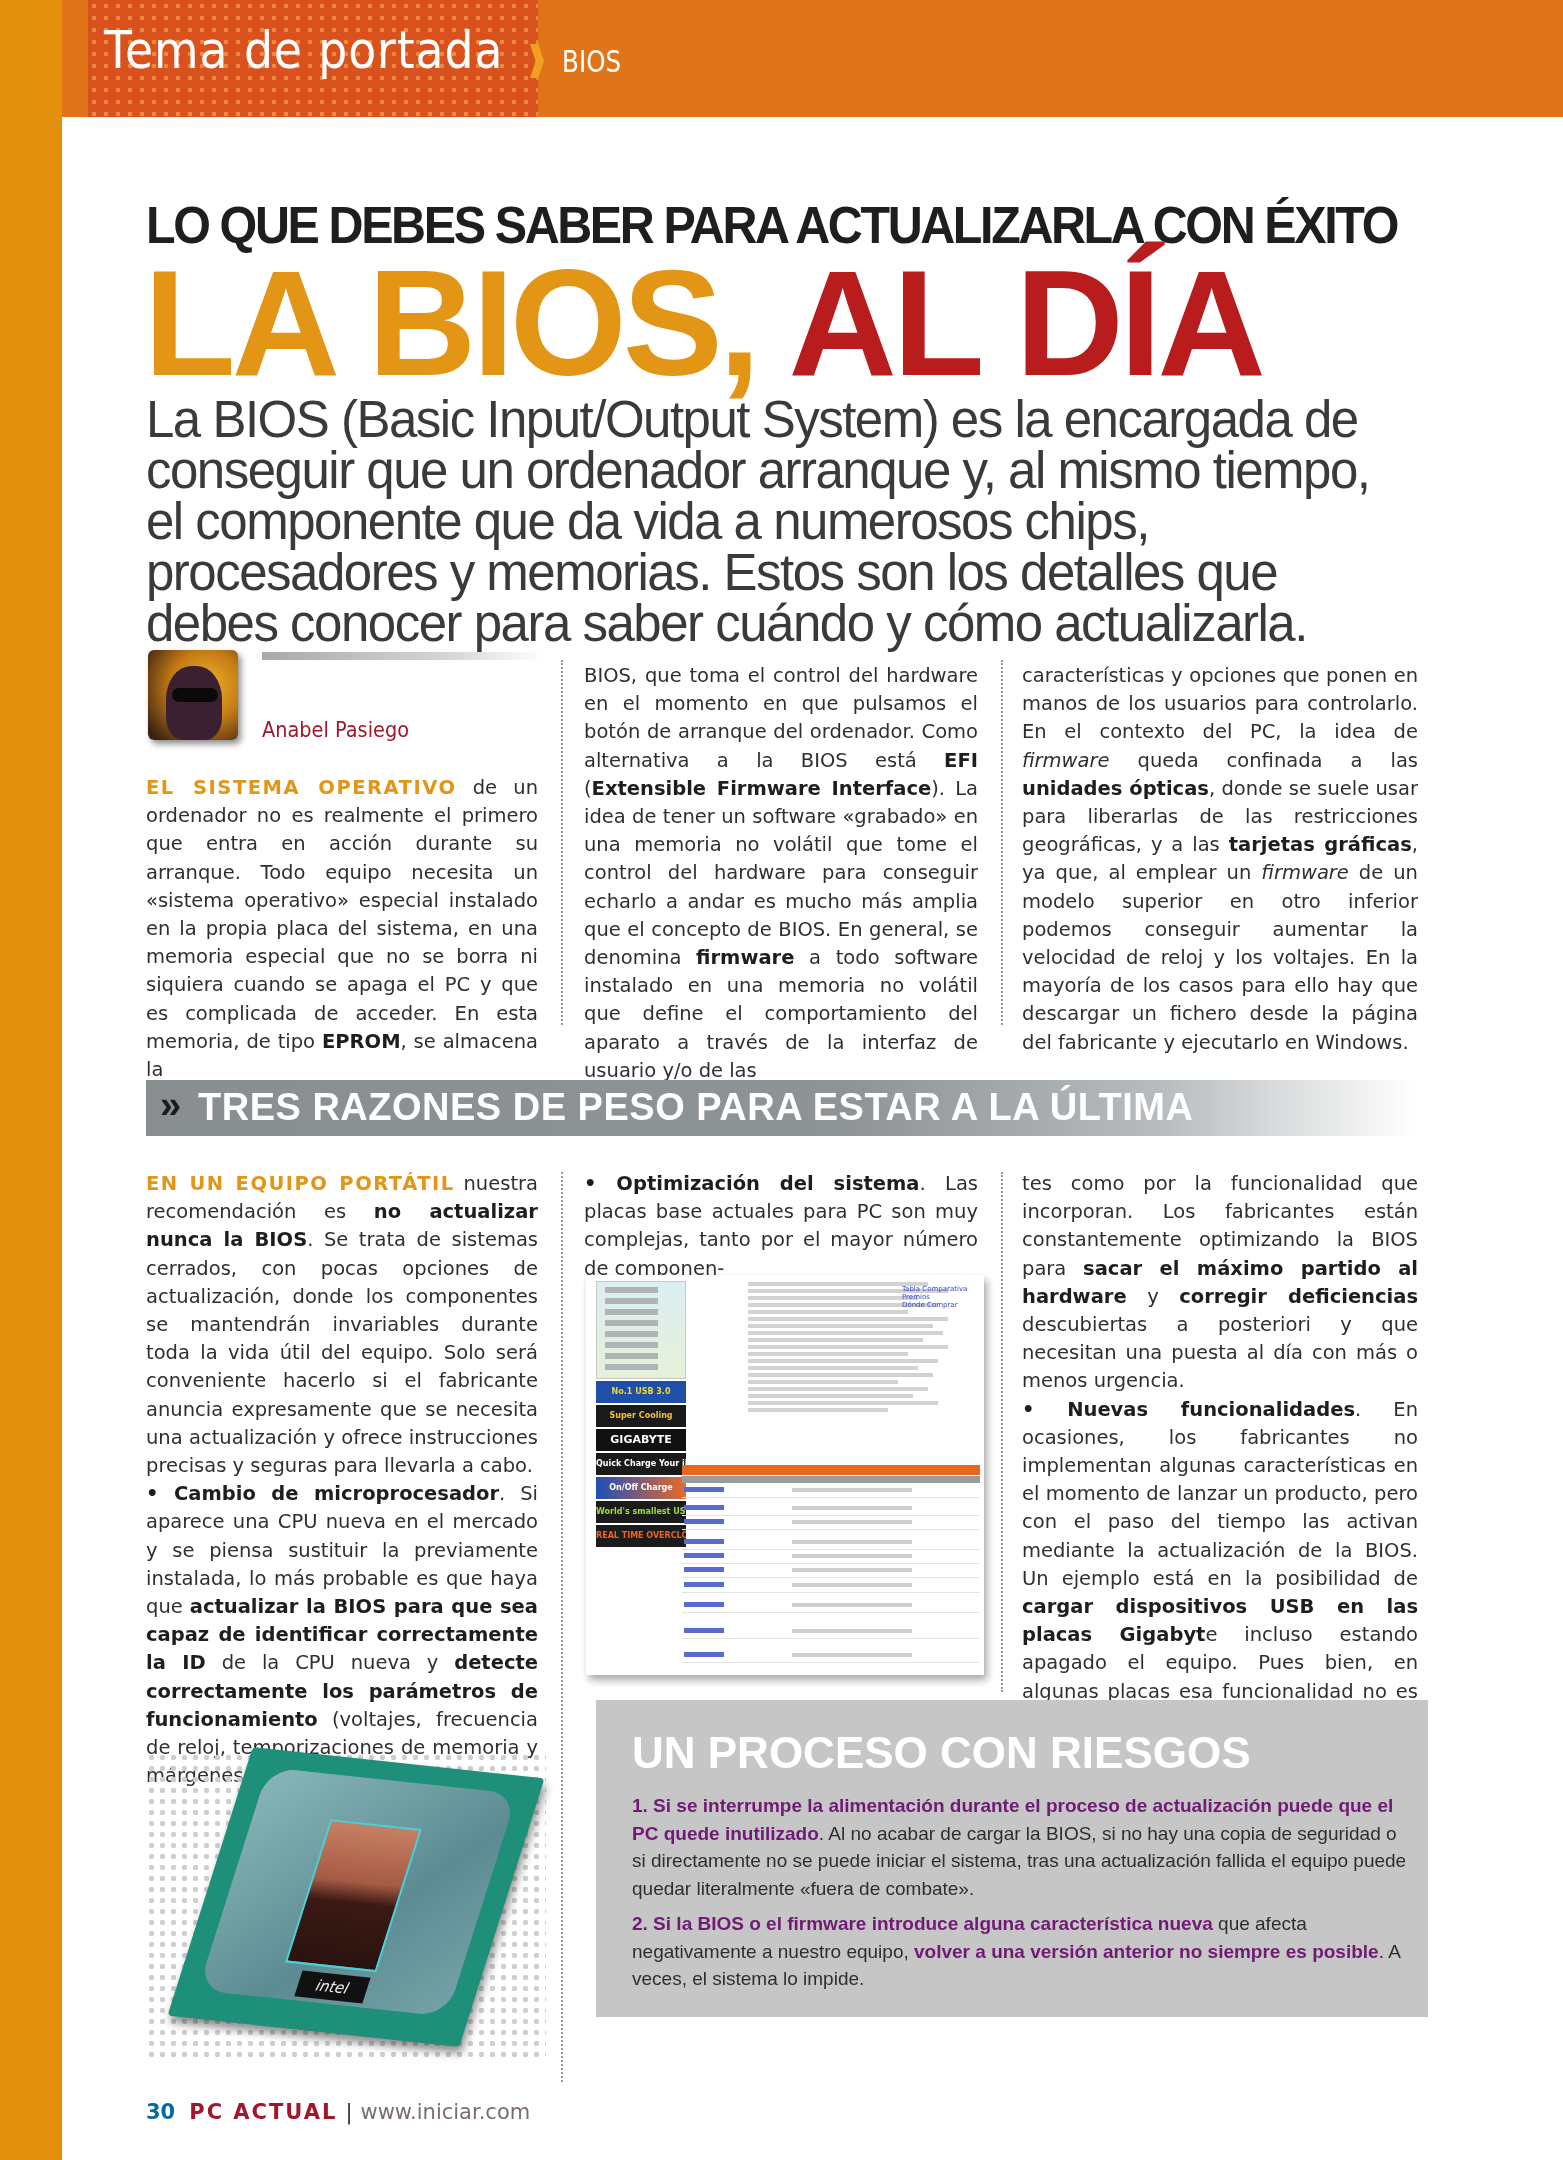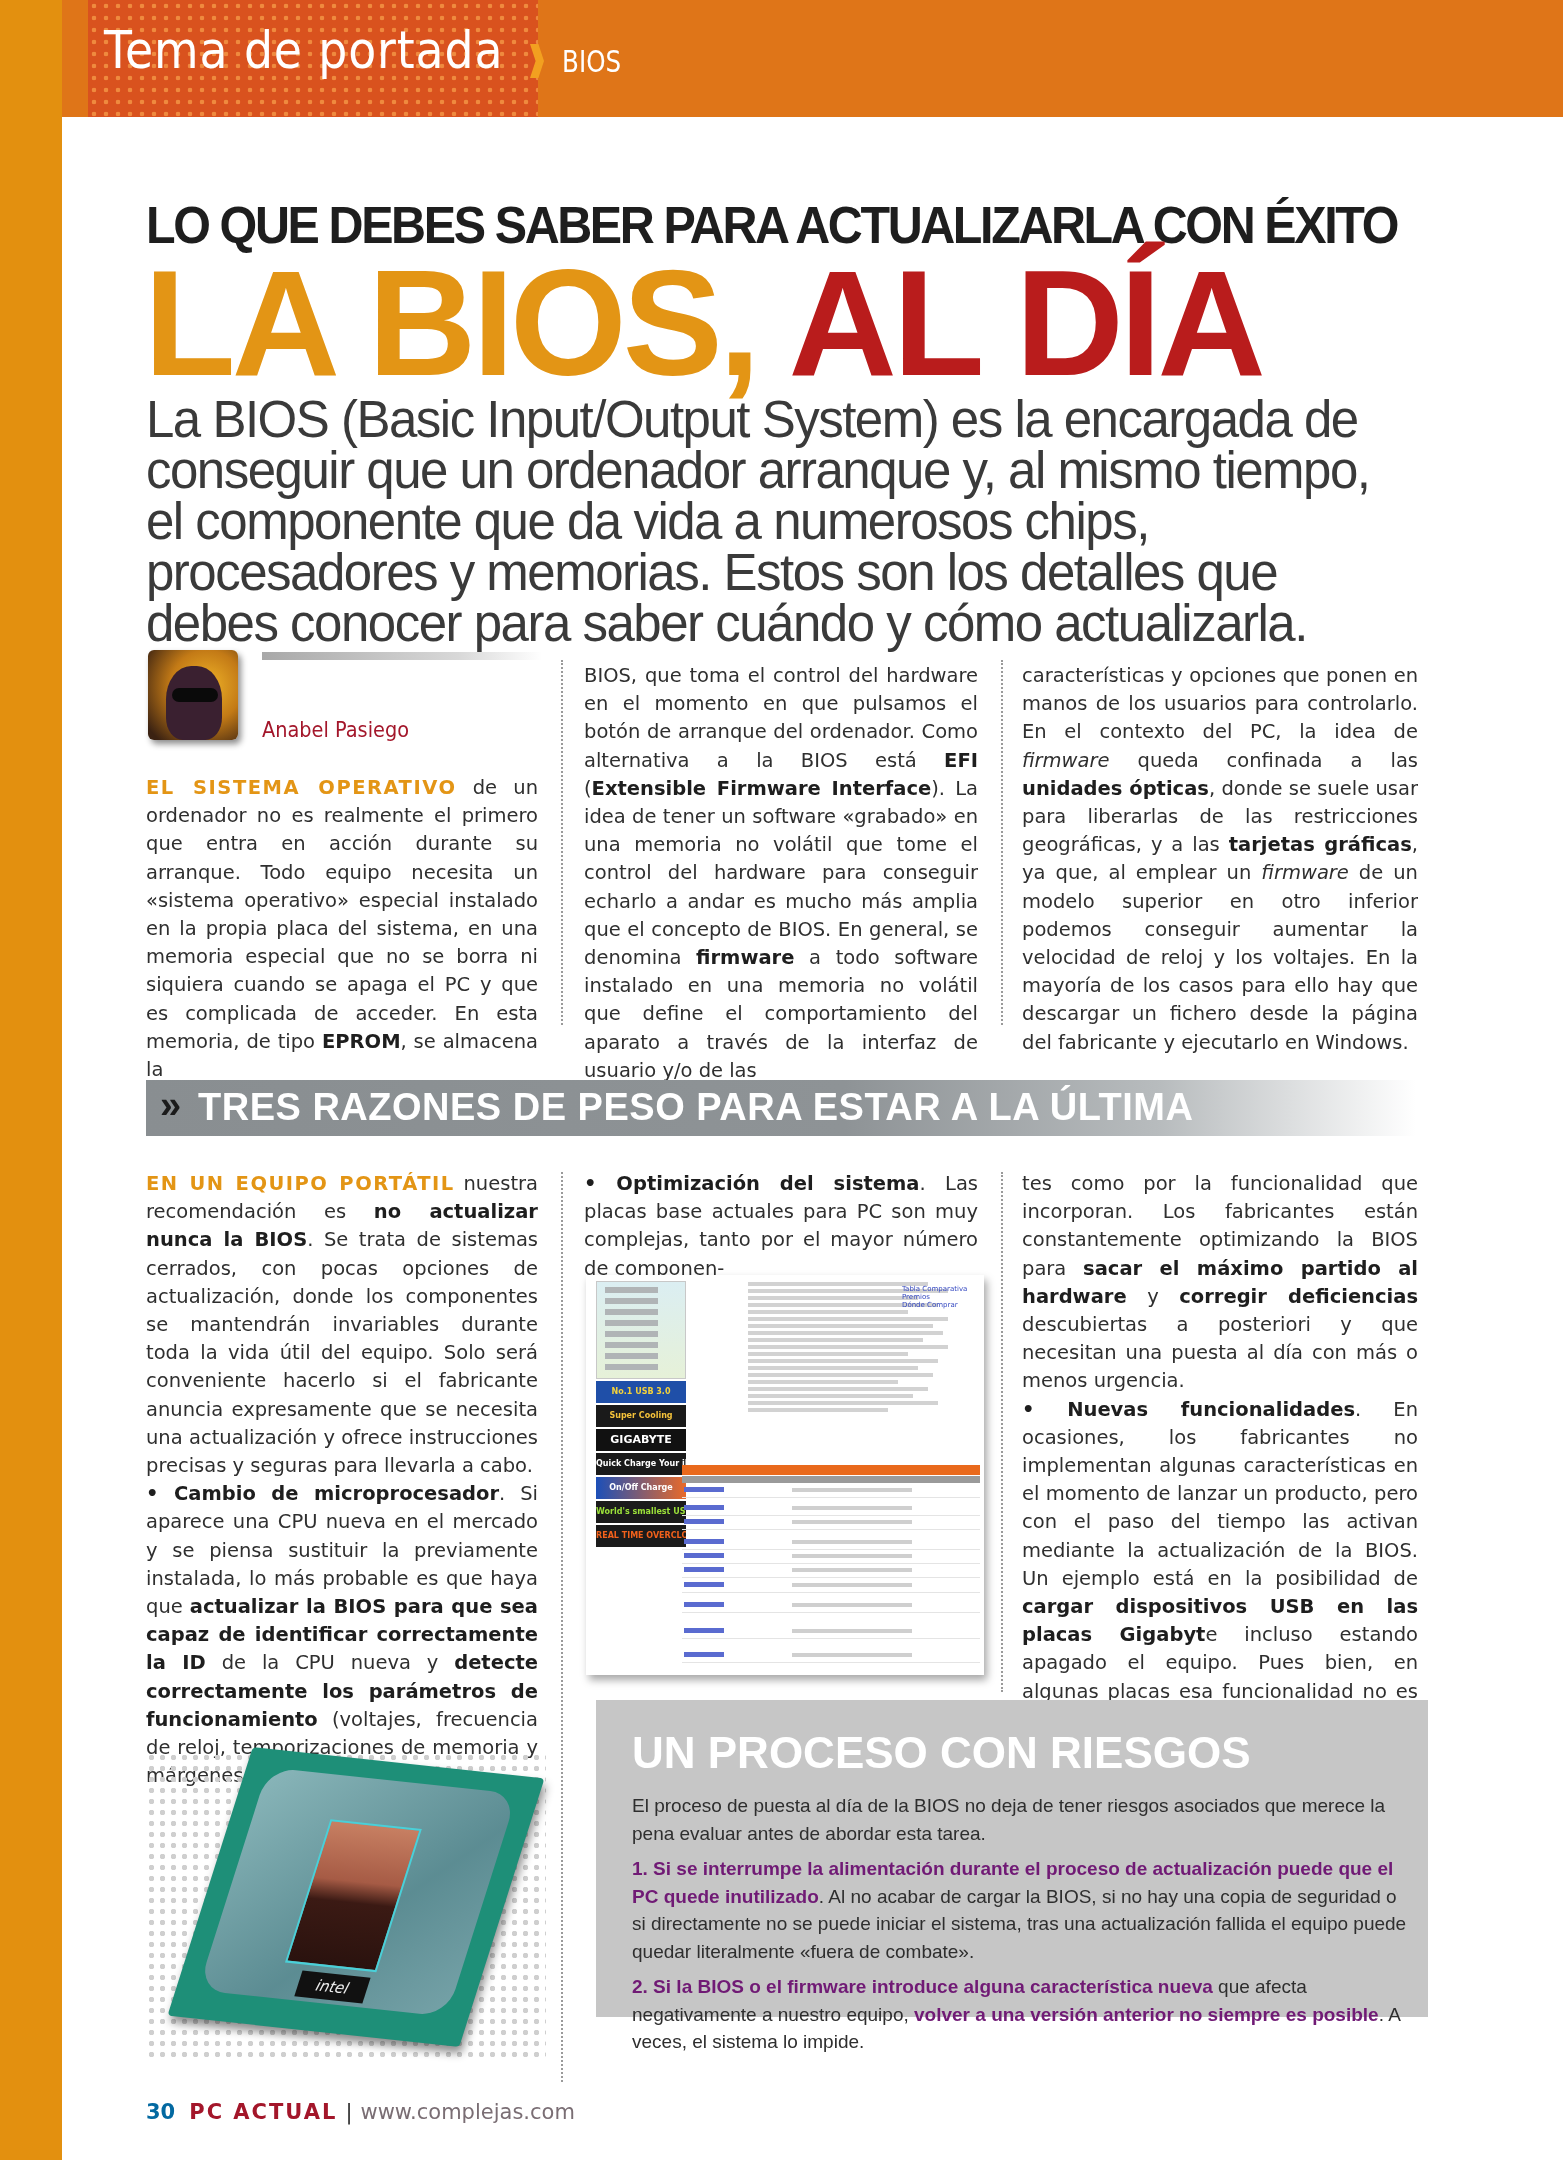--- a/index.html
+++ b/index.html
@@ -221,21 +221,20 @@
   <div class="cpu-board">
     <div class="cpu-lid"></div>
     <div class="cpu-die"></div>
     <div class="cpu-logo">intel</div>
   </div>
 </div>
 
 <div class="risk-box">
   <div class="risk-title">UN PROCESO CON RIESGOS</div>
   <div class="risk-body">
-    <p>El proceso de puesta al día de la BIOS no deja de tener riesgos asociados que merece la pena evaluar antes de abordar esta tarea.</p>
     <p><span class="hl">1. Si se interrumpe la alimentación durante el proceso de actualización puede que el PC quede inutilizado</span><span>. Al no acabar de cargar la BIOS, si no hay una copia de seguridad o si directamente no se puede iniciar el sistema, tras una actualización fallida el equipo puede quedar literalmente «fuera de combate».</span></p>
     <p><span class="hl">2. Si la BIOS o el firmware introduce alguna característica nueva</span><span> que afecta negativamente a nuestro equipo, </span><span class="hl">volver a una versión anterior no siempre es posible</span><span>. A veces, el sistema lo impide.</span></p>
   </div>
 </div>
 
 <div class="footer">
-  <span class="num">30</span><span class="brand">PC ACTUAL</span><span class="sep">|</span><span class="url">www.complejas.com</span>
+  <span class="num">30</span><span class="brand">PC ACTUAL</span><span class="sep">|</span><span class="url">www.iniciar.com</span>
 </div>
 
 </body></html>

